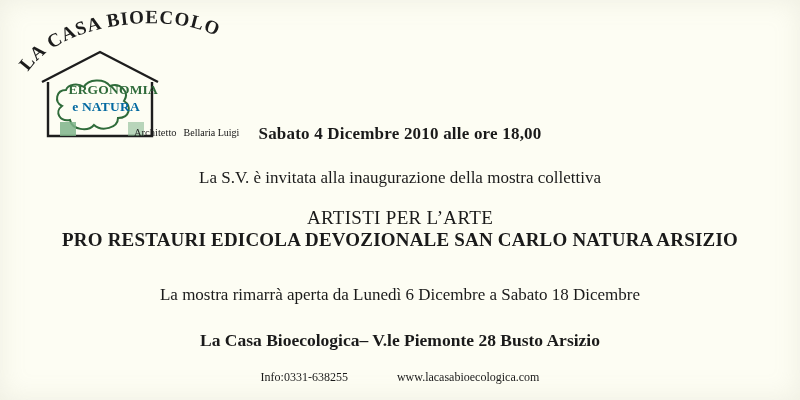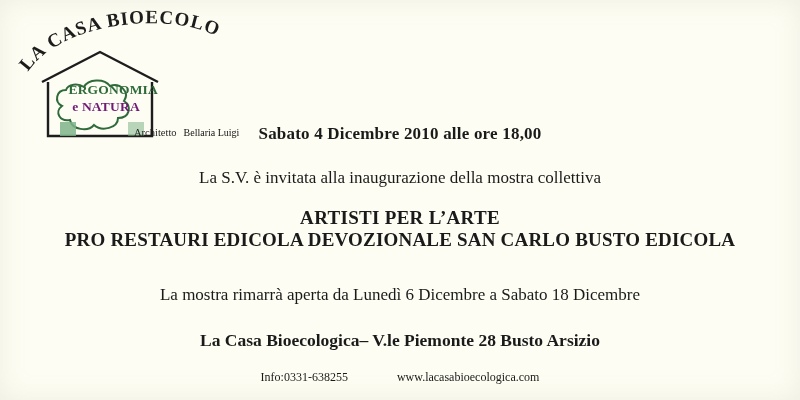--- a/index.html
+++ b/index.html
@@ -70,21 +70,21 @@
     font-weight: bold;
     font-size: 13.5px;
     color: #2f6b3a;
     letter-spacing: 0.2px;
     text-align: right;
   }
   .logo-words .l2 {
     font-family: "Liberation Serif", serif;
     font-weight: bold;
     font-size: 13.5px;
-    color: #701a75;
+    color: #0369a1;
     letter-spacing: 0.2px;
   }
 
   .architect-line {
     position: absolute;
     left: 116px;
     top: 112px;
     white-space: nowrap;
   }
   .architect-line .small {
@@ -120,21 +120,21 @@
     font-weight: bold;
     font-size: 17px;
     letter-spacing: 0.2px;
   }
   .l-invite {
     top: 168px;
     font-size: 17px;
   }
   .l-title1 {
     top: 207px;
-    font-weight: bold;
+    font-weight: normal;
     font-size: 19px;
     letter-spacing: 0.3px;
   }
   .l-title2 {
     top: 229px;
     font-weight: bold;
     font-size: 19px;
     letter-spacing: 0.2px;
   }
   .l-open1 {
@@ -214,21 +214,21 @@
     <div class="architect-line">
       <span class="small">Architetto</span>
       <span class="name">Bellaria Luigi</span>
     </div>
   </div>
 
   <div class="body-text">
     <div class="line l-date">Sabato 4 Dicembre 2010 alle ore 18,00</div>
     <div class="line l-invite">La S.V. è invitata alla inaugurazione della mostra collettiva</div>
     <div class="line l-title1">ARTISTI PER L’ARTE</div>
-    <div class="line l-title2">PRO RESTAURI EDICOLA DEVOZIONALE SAN CARLO BUSTO EDICOLA</div>
+    <div class="line l-title2">PRO RESTAURI EDICOLA DEVOZIONALE SAN CARLO NATURA ARSIZIO</div>
     <div class="line l-open1">La mostra rimarrà aperta da Lunedì 6 Dicembre a Sabato 18 Dicembre</div>
     <div class="line l-venue">La Casa Bioecologica– V.le Piemonte 28 Busto Arsizio</div>
 
     <div class="footer">
       <span class="phone">Info:0331-638255</span>
       <span class="site">www.lacasabioecologica.com</span>
     </div>
   </div>
 
   <div class="paper-edge"></div>

